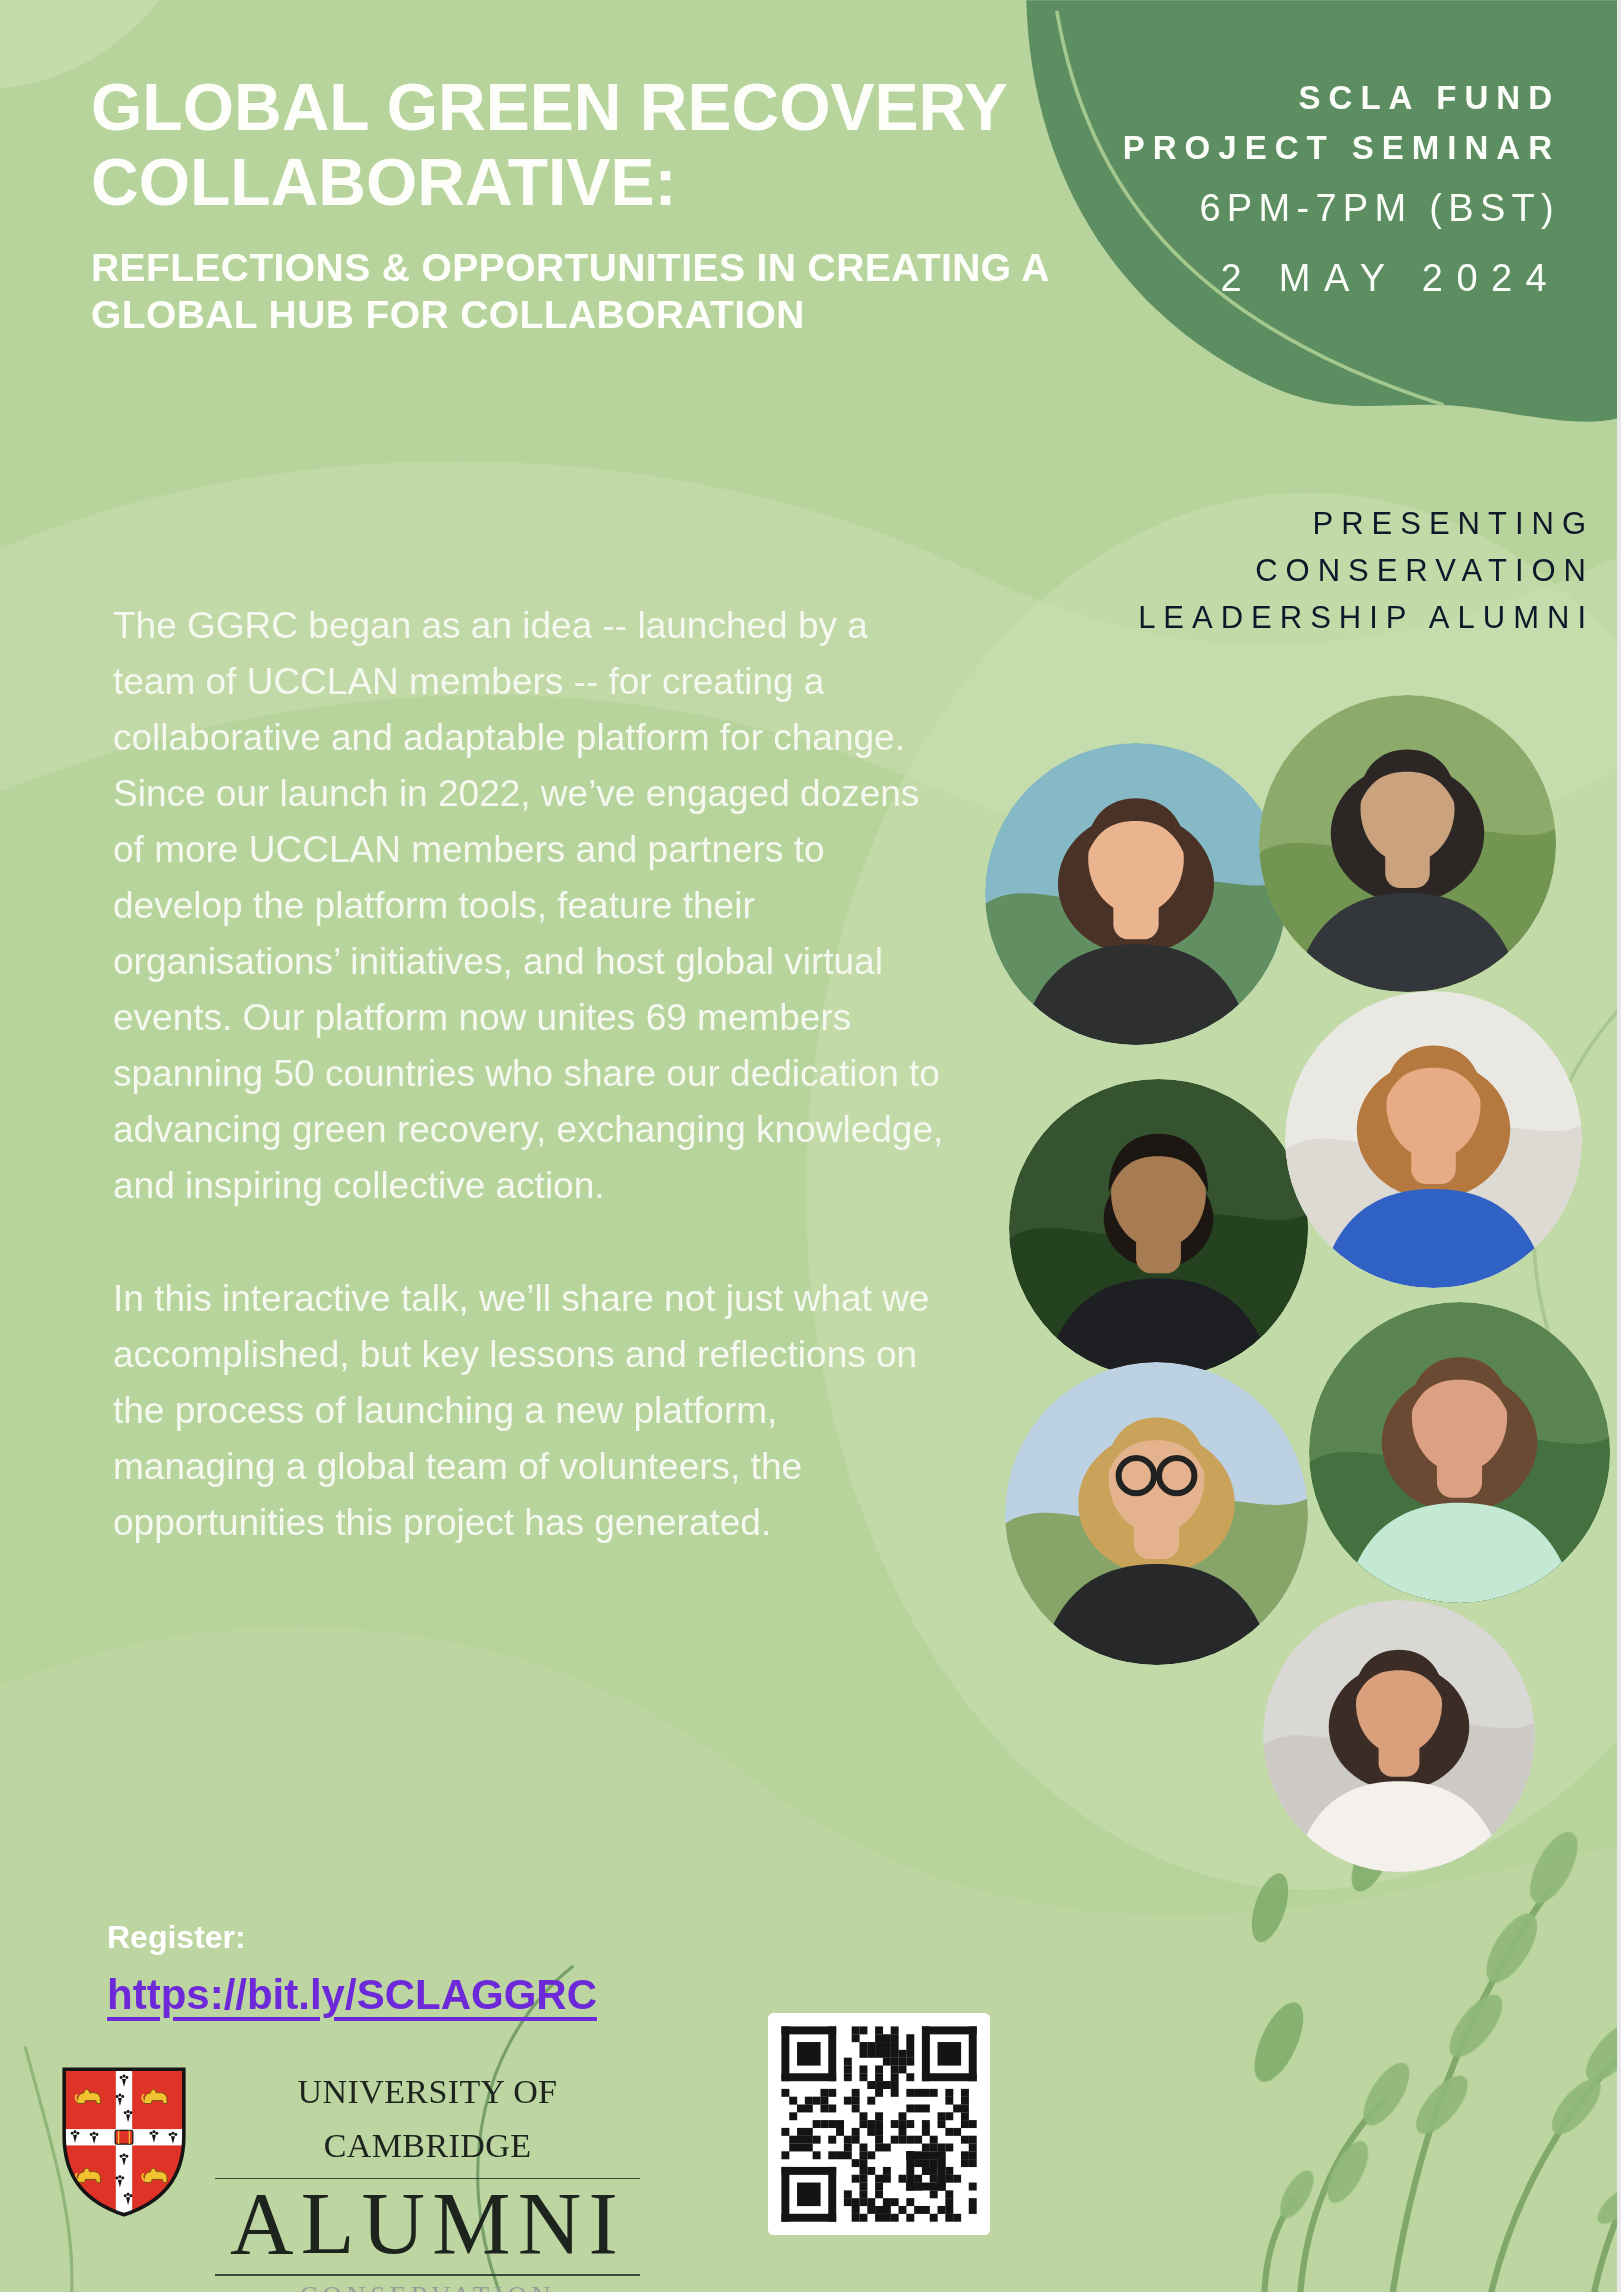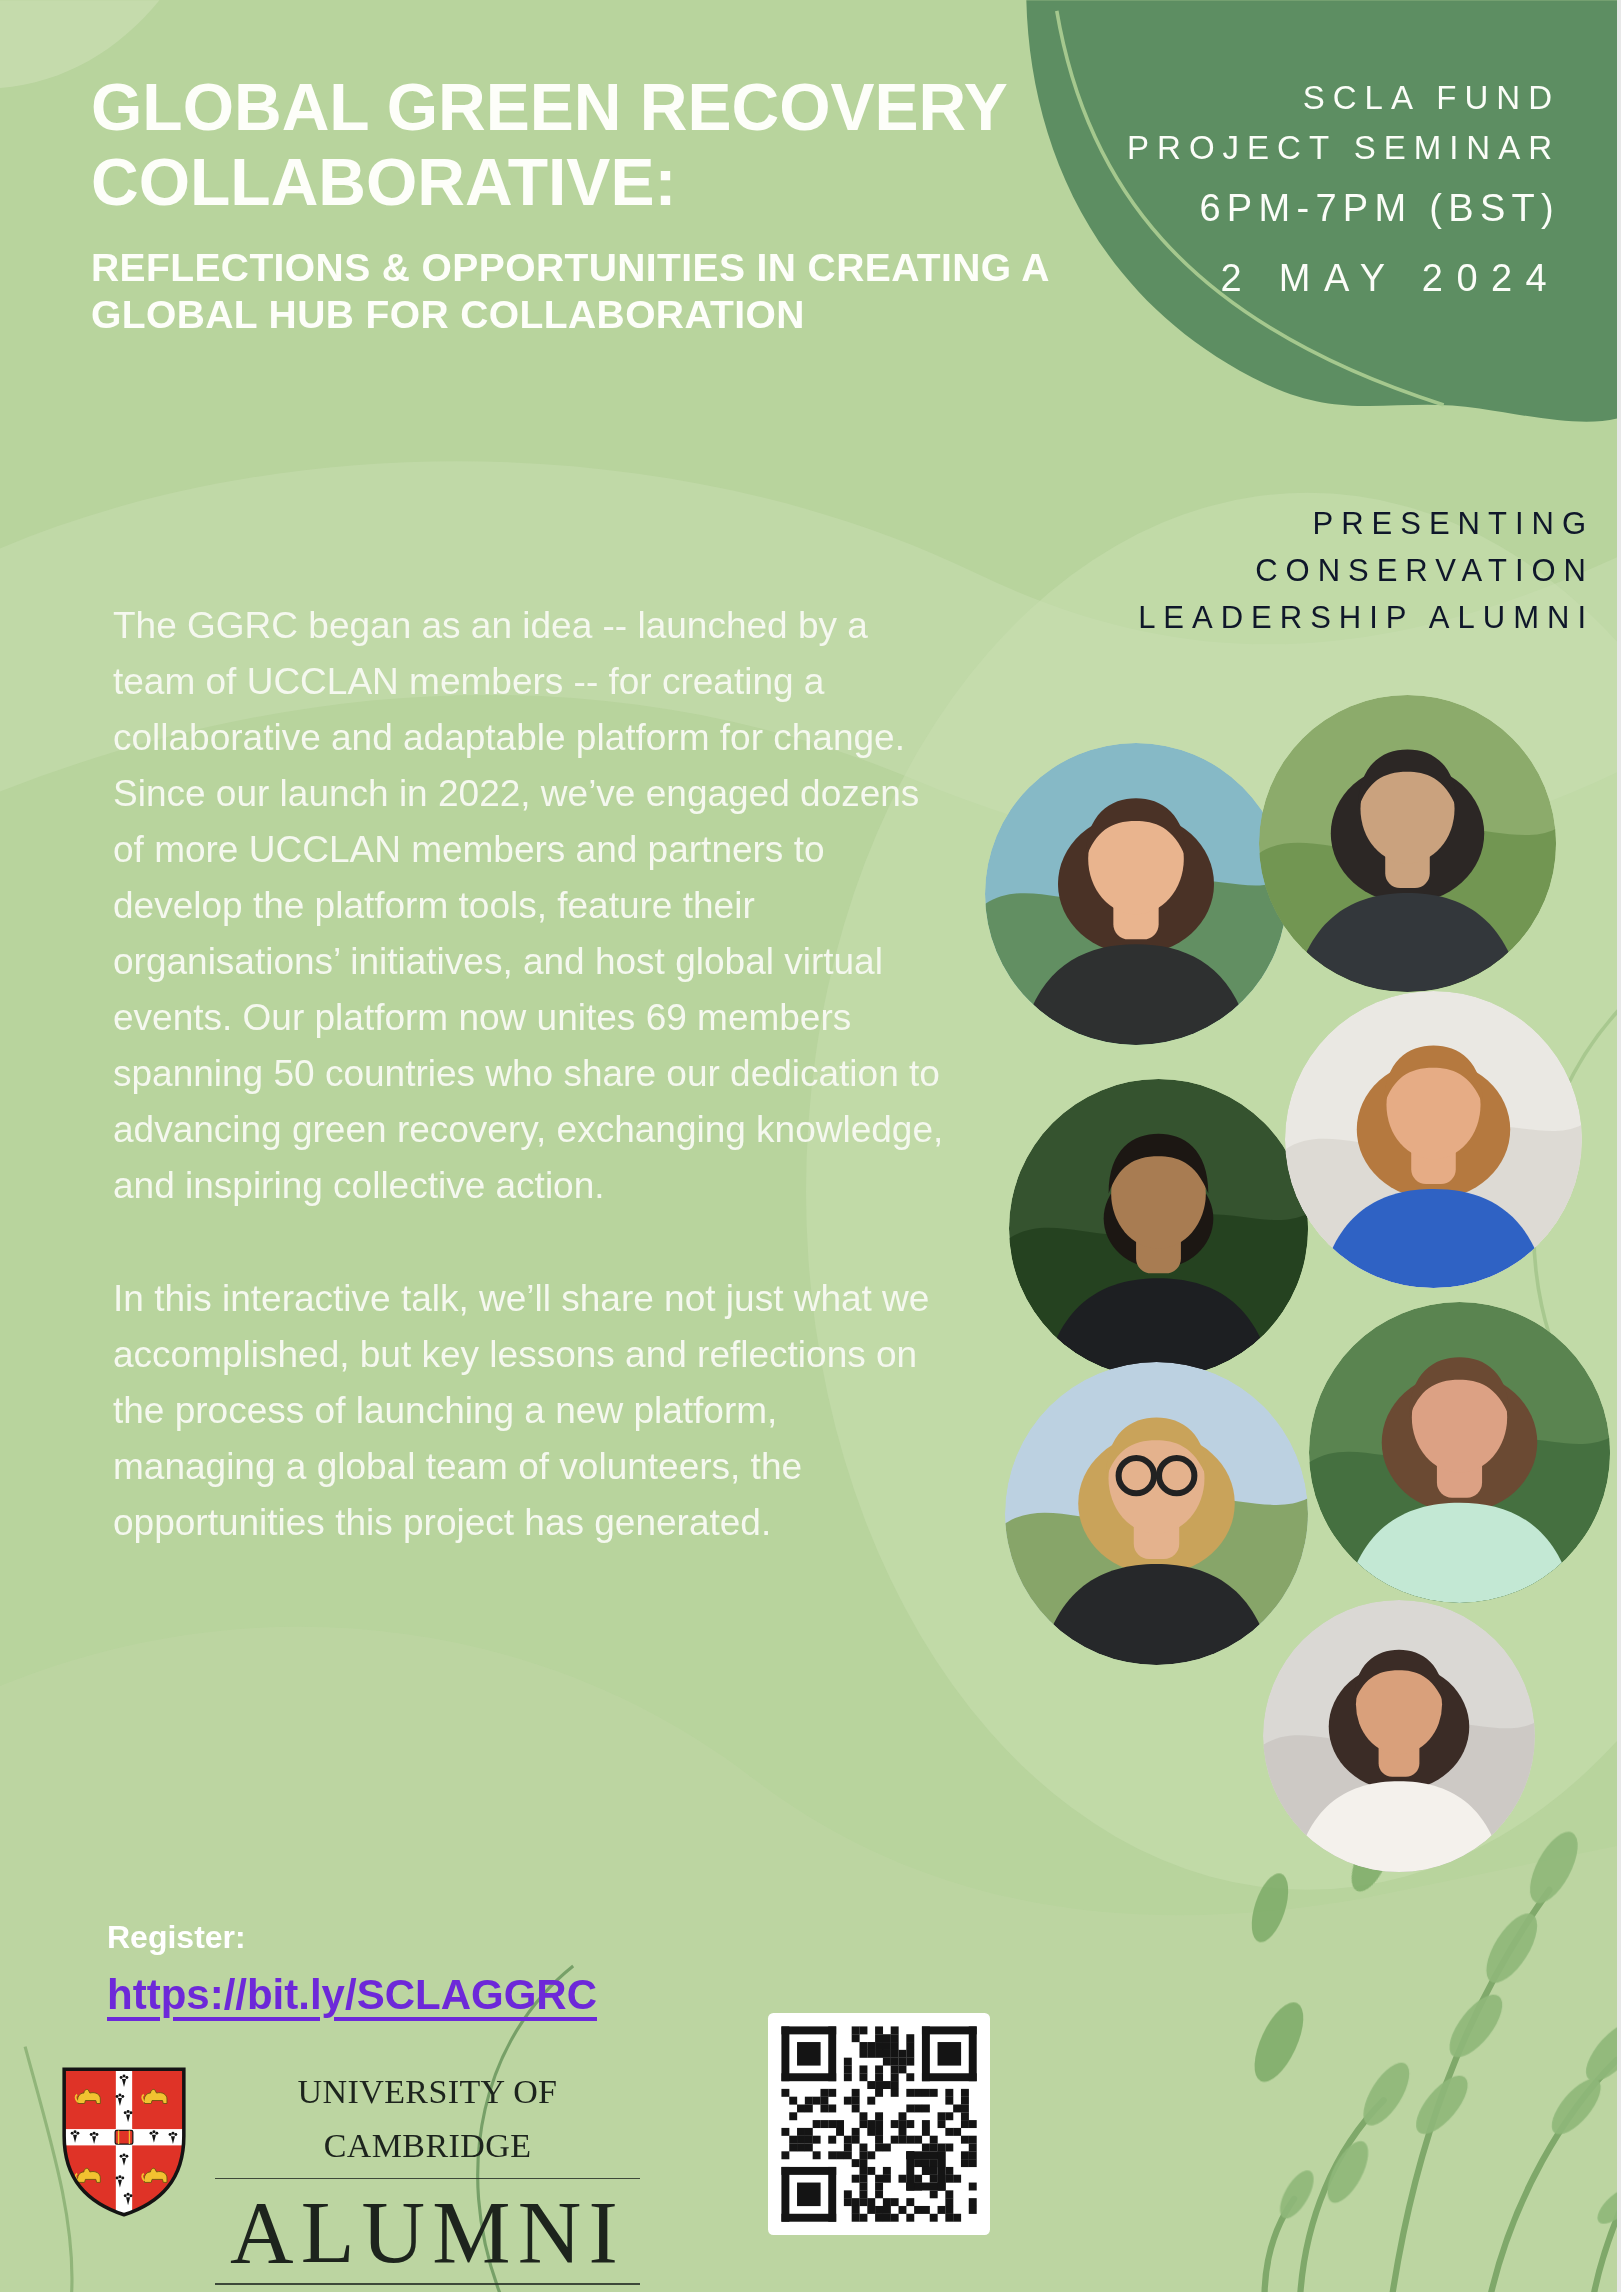--- a/index.html
+++ b/index.html
@@ -10,21 +10,21 @@
   }
   svg.bg{position:absolute;inset:0;z-index:0;}
   .layer{position:absolute;z-index:3;}
 
   
   .title-block{left:91px; top:70px; width:1057px; color:var(--heading,#fdfef9);}
   .title{font-size:66px; font-weight:700; line-height:75px; letter-spacing:0px;}
   .subtitle{margin-top:24px; width:1057px; font-size:39px; font-weight:700; line-height:47px; letter-spacing:0.4px;}
 
   .event-badge{right:57px; top:73px; text-align:right; color:#fbfdf8;}
-  .event-badge .small{font-size:33px; letter-spacing:8px; line-height:50px; font-weight:400;}
+  .event-badge .small{font-size:33px; letter-spacing:8px; line-height:50px; font-weight:700;}
   .event-badge .big{font-size:38px; letter-spacing:6.3px; line-height:70px; font-weight:400;}
   .event-badge .big.date{letter-spacing:13.4px;}
 
   .presenting{right:23px; top:500px; text-align:right; color:#0f172a;
     font-size:31px; letter-spacing:8px; line-height:47px; font-weight:400;}
 
   
   .body-text{left:113px; top:598px; width:837px; color:var(--text,#f5f8ef);
     font-size:37px; line-height:56px; font-weight:400;}
   .body-text p{margin:0 0 57px 0;}
@@ -42,21 +42,21 @@
   
   .qr-box{left:768px; top:2013px; width:222px; height:222px;
     background:var(--qr-bg,#ffffff); border-radius:5.4px; z-index:3;}
 
   
   .footer-logo{left:56px; top:2065px; display:flex; gap:23px; align-items:flex-start; z-index:3;}
   .crest{width:136px; height:154px; flex:0 0 auto;}
   .logo-text{width:425px; text-align:center; font-family:"Liberation Serif", serif; color:var(--logo-text,#1d241d);}
   .logo-univ{font-size:34px; letter-spacing:0.4px; line-height:54px;}
   .logo-rule{height:1.8px; background:#273027; opacity:.85; margin-top:4.5px;}
-  .logo-alumni{font-size:88px; letter-spacing:7.2px; line-height:90px; margin-top:9px;}
+  .logo-alumni{font-size:88px; letter-spacing:7.2px; line-height:90px; margin-top:0;}
   .logo-net{font-size:27px; letter-spacing:4.5px; line-height:29.6px; color:var(--logo-gray,#93a09a); margin-top:6.3px;}
 </style>
 </head>
 <body>
 
 <div class="poster">
 
   <svg class="bg" width="1621" height="2293" viewBox="0 0 1810 2560">
 
     <path d="M0,0 L178,0 C132,56 72,92 0,98 Z" fill="#c6dcae" opacity="0.9"></path>

